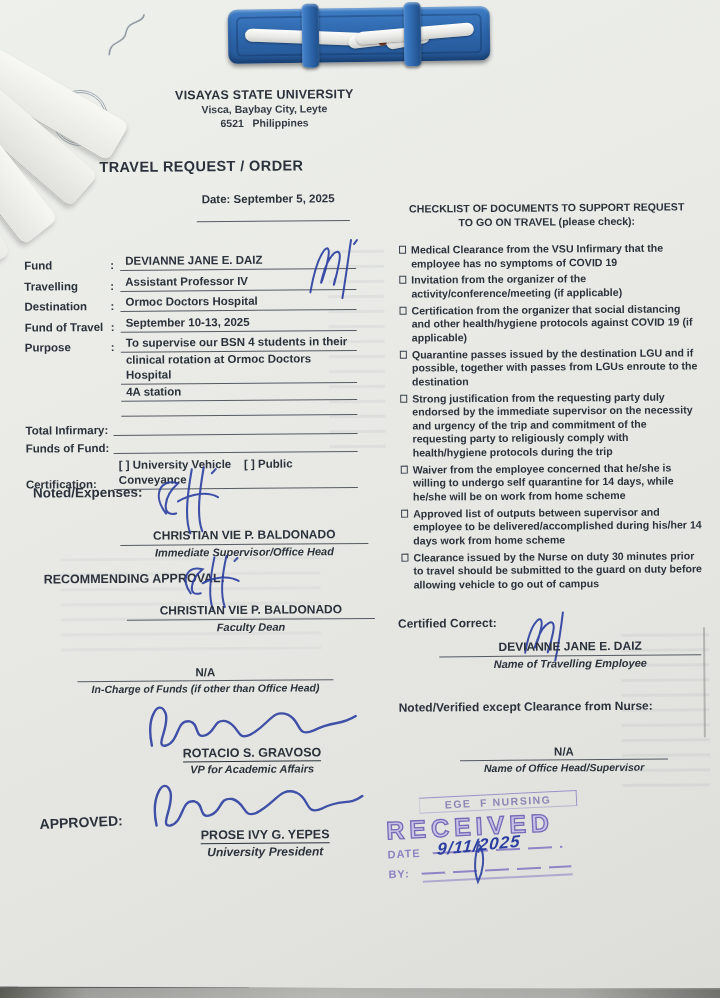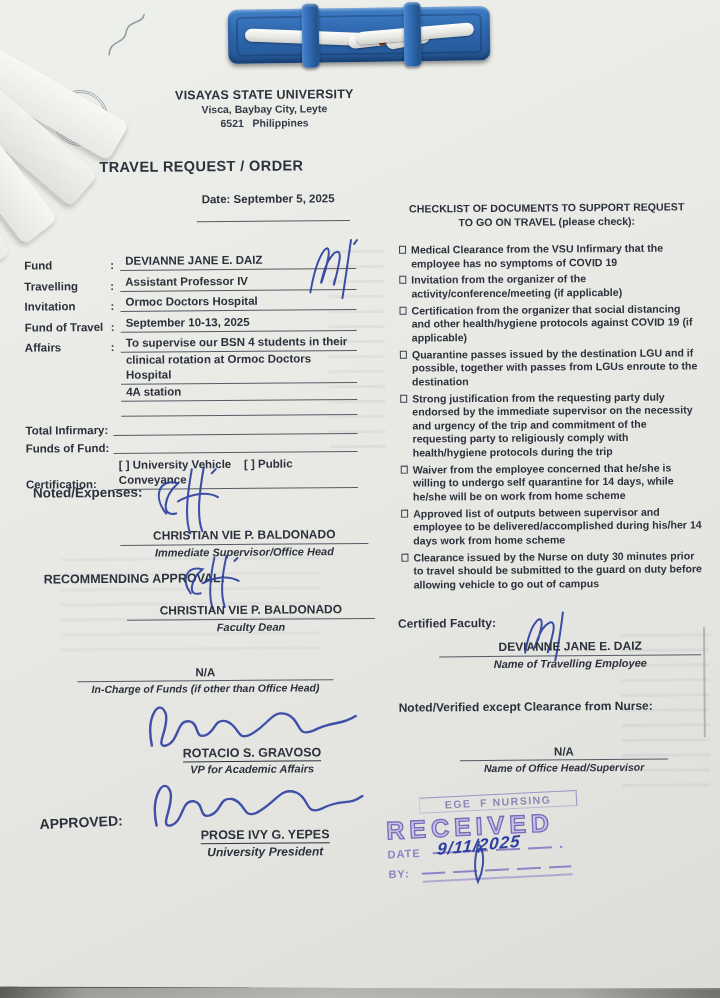--- a/index.html
+++ b/index.html
@@ -169,31 +169,31 @@
         <span>Fund</span>
         <span>:</span>
         <span class="fval">DEVIANNE JANE E. DAIZ</span>
       </div>
       <div class="frow">
         <span>Travelling</span>
         <span>:</span>
         <span class="fval">Assistant Professor IV</span>
       </div>
       <div class="frow">
-        <span>Invitation</span>
+        <span>Destination</span>
         <span>:</span>
         <span class="fval">Ormoc Doctors Hospital</span>
       </div>
       <div class="frow">
         <span>Fund of Travel</span>
         <span>:</span>
         <span class="fval">September 10-13, 2025</span>
       </div>
       <div class="frow">
-        <span>Affairs</span>
+        <span>Purpose</span>
         <span>:</span>
         <span class="fval">To supervise our BSN 4 students in their</span>
         <span class="fval fcont">clinical rotation at Ormoc Doctors Hospital</span>
         <span class="fval fcont">4A station</span>
         <span class="frule"></span>
       </div>
       <div class="frow" style="grid-template-columns:88px 1fr;">
         <span>Total Infirmary:</span>
         <span class="fval"></span>
       </div>
@@ -308,21 +308,21 @@
       <div class="cl-item">
         <span class="cbox"></span>
         <span>Approved list of outputs between supervisor and employee to be delivered/accomplished during his/her 14 days work from home scheme</span>
       </div>
       <div class="cl-item">
         <span class="cbox"></span>
         <span>Clearance issued by the Nurse on duty 30 minutes prior to travel should be submitted to the guard on duty before allowing vehicle to go out of campus</span>
       </div>
     </div>
 
-    <div class="abs cert-h">Certified Faculty:</div>
+    <div class="abs cert-h">Certified Correct:</div>
     <svg class="sig-svg" style="left:514px;top:608px;" width="62" height="58" viewBox="0 0 62 58">
       <g fill="none" stroke="#2c3fa0" stroke-width="2" stroke-linecap="round" opacity=".92">
         <path d="M10,46 C16,12 30,4 26,22 C23,36 16,50 22,34 C28,16 42,8 38,26 C35,40 30,54 34,40"></path>
         <path d="M48,6 C46,22 43,40 40,54"></path>
       </g>
     </svg>
     <div class="abs nameblock nb4">
       <span class="nm">DEVIANNE JANE E. DAIZ</span>
       <span class="rl">Name of Travelling Employee</span>
     </div>

